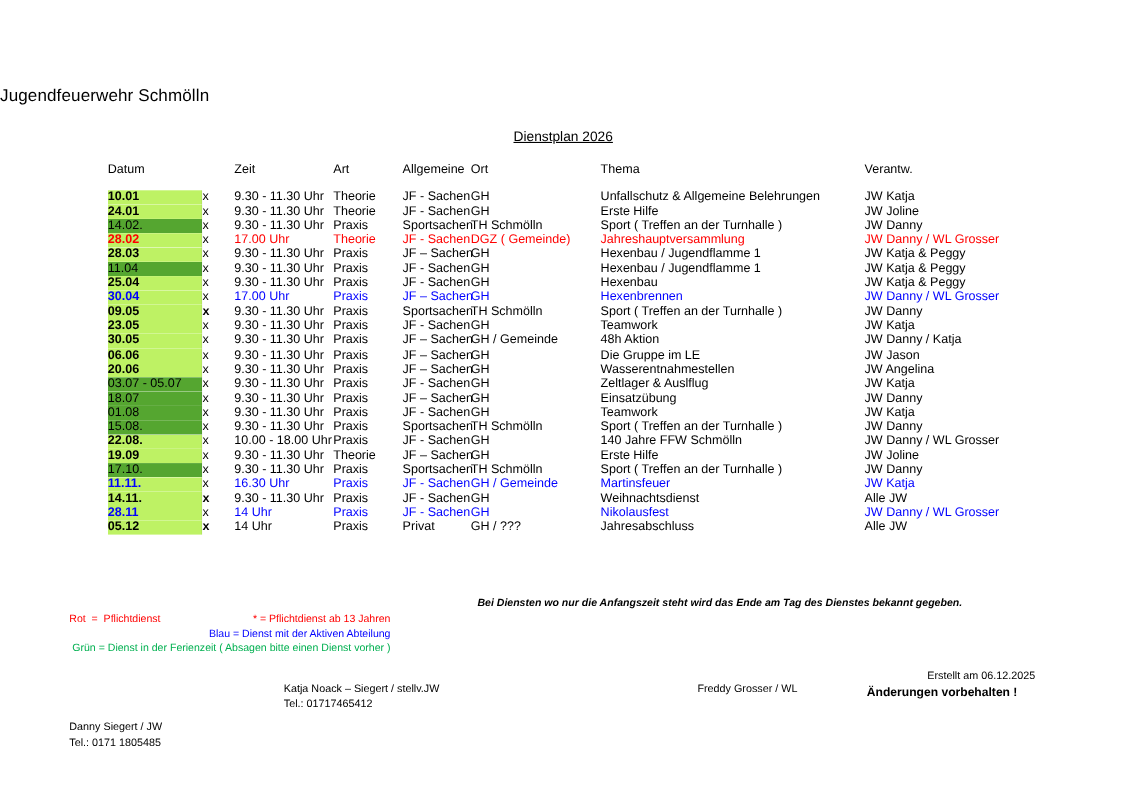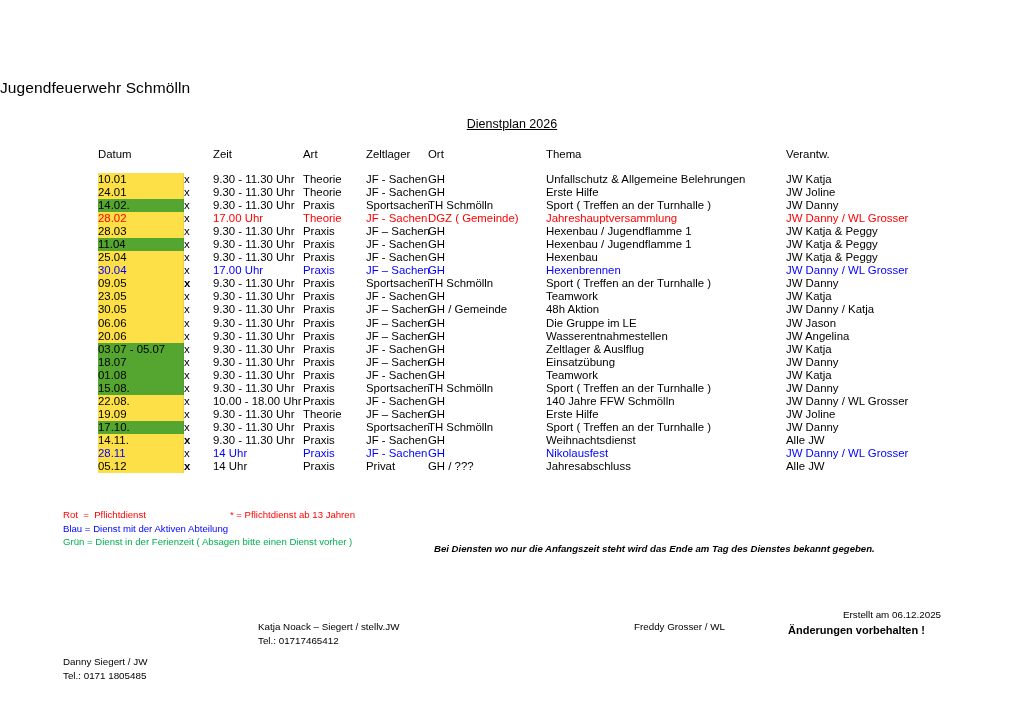--- a/index.html
+++ b/index.html
@@ -85,42 +85,43 @@
     font-size: 11.4px;
     padding-top: 2px;
   }
   tbody tr td { font-size: 11.4px; }
 
   
   td.datum {
     padding-left: 1px;
     position: relative;
   }
-  td.datum.hl-yellow { background: #fde047; }
+  td.datum.hl-yellow { background: #bef264; font-weight: bold; }
   td.datum.hl-green  { background: #4e9a2f; background: #55a630; }
   
   td.datum::after {
     content: "";
     position: absolute;
     right: 0; top: 0; bottom: 0;
     width: 1px;
     background: rgba(0,0,0,0.06);
   }
   td.star { text-align: left; padding-left: 8px; }
   td.star.bold { font-weight: bold; }
   td.red  { color: #ff0000; font-weight: bold; }
   td.blue { color: #0000ff; font-weight: bold; }
 
   
   .legend {
     position: absolute;
     left: 63px;
-    top: 508px;
+    top: 556px;
     font-size: 9.6px;
     line-height: 13.6px;
+    text-align: right;
   }
   .legend .l-red   { color: #ff0000; }
   .legend .l-green { color: #00b050; }
   .legend .l-blue  { color: #0000ff; }
   .legend .row { white-space: pre; }
   .legend .note-inline {
     display: inline-block;
     margin-left: 84px;
     color: #ff0000;
   }
@@ -163,21 +164,21 @@
           <col class="c-ort">
           <col class="c-thema">
           <col class="c-ver">
       </colgroup>
       <thead>
         <tr>
           <th>Datum</th>
           <th></th>
           <th>Zeit</th>
           <th>Art</th>
-          <th>Zeltlager</th>
+          <th>Allgemeine</th>
           <th>Ort</th>
           <th>Thema</th>
           <th>Verantw.</th>
         </tr>
       </thead>
       <tbody id="plan-body">
           <tr>
             <td class="datum hl-yellow">10.01</td>
             <td class="star">x</td>
             <td>9.30 - 11.30 Uhr</td>
@@ -371,20 +372,30 @@
             <td class="datum hl-green">17.10.</td>
             <td class="star">x</td>
             <td>9.30 - 11.30 Uhr</td>
             <td>Praxis</td>
             <td>Sportsachen</td>
             <td>TH Schmölln</td>
             <td>Sport ( Treffen an der Turnhalle )</td>
             <td>JW Danny</td>
           </tr>
           <tr>
+            <td class="datum hl-yellow blue">11.11.</td>
+            <td class="star">x</td>
+            <td class="blue">16.30 Uhr</td>
+            <td class="blue">Praxis</td>
+            <td class="blue">JF - Sachen</td>
+            <td class="blue">GH / Gemeinde</td>
+            <td class="blue">Martinsfeuer</td>
+            <td class="blue">JW Katja</td>
+          </tr>
+          <tr>
             <td class="datum hl-yellow">14.11.</td>
             <td class="star bold">x</td>
             <td>9.30 - 11.30 Uhr</td>
             <td>Praxis</td>
             <td>JF - Sachen</td>
             <td>GH</td>
             <td>Weihnachtsdienst</td>
             <td>Alle JW</td>
           </tr>
           <tr>

